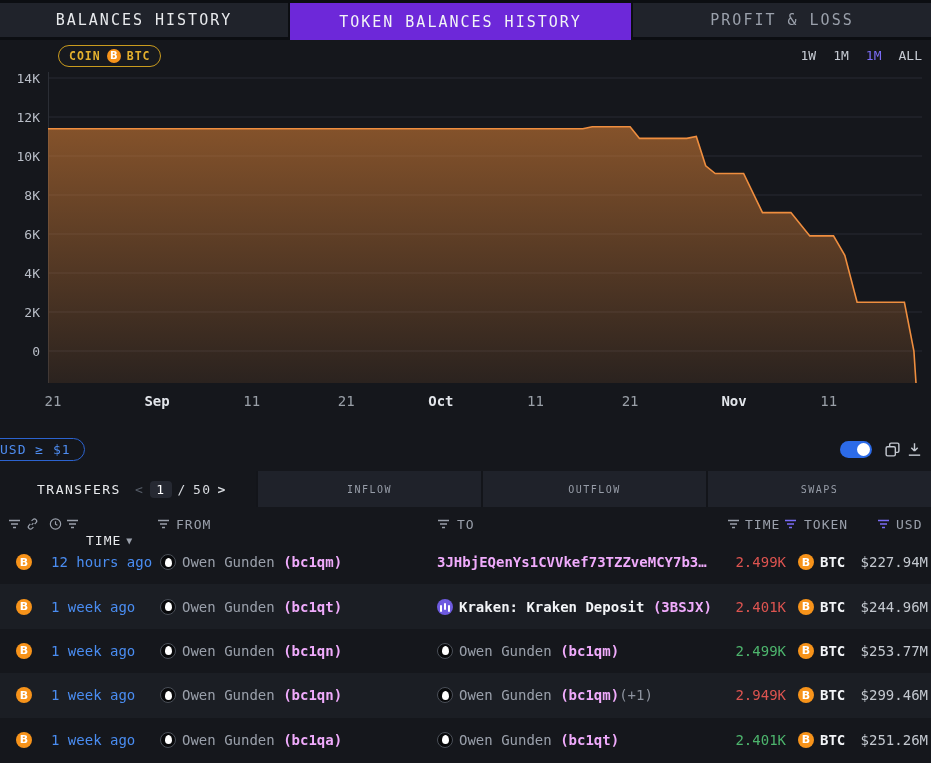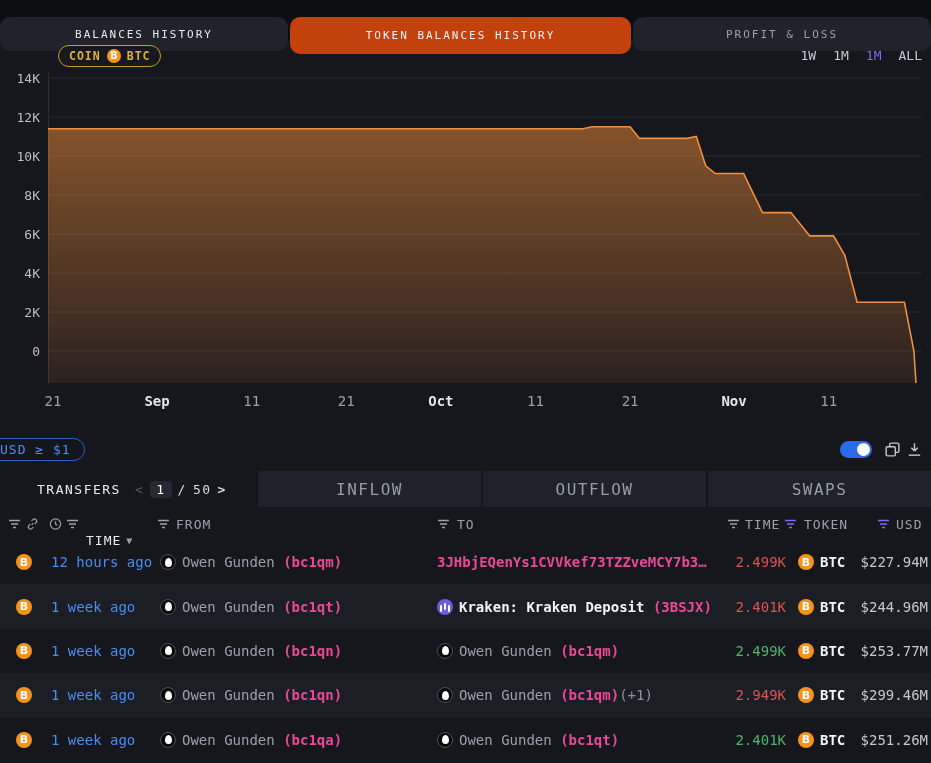--- a/index.html
+++ b/index.html
@@ -1,24 +1,24 @@
 <!DOCTYPE html>
 <html><head>
 <meta charset="utf-8">
 <style>
   html,body{margin:0;padding:0;background:#101216;}
   .app{position:relative;width:931px;height:763px;overflow:hidden;background:#15171c;
        font-family:"DejaVu Sans Mono","Liberation Mono",monospace;color:#e8eaed;}
 
   
   .top-tabs{position:absolute;top:0;left:0;width:100%;height:40px;background:#0c0e12;display:flex;gap:2px;}
-  .top-tab{display:flex;align-items:center;justify-content:center;font-size:11px;letter-spacing:2px;
-           background:#20232b;color:#9aa0ab;height:34px;margin-top:17px;cursor:pointer;border-radius:10px;}
+  .top-tab{display:flex;align-items:center;justify-content:center;font-size:15px;letter-spacing:2px;
+           background:#20232b;color:#9aa0ab;height:34px;margin-top:3px;cursor:pointer;}
   .top-tab.t0{flex:0 0 288px;color:#e8eaed;}
-  .top-tab.t1{flex:0 0 341px;background:#c2410c;color:#f2f4f7;height:37px;}
+  .top-tab.t1{flex:0 0 341px;background:#6d28d9;color:#f2f4f7;height:37px;}
   .top-tab.t2{flex:1;}
 
   
   .controls{position:absolute;top:44px;left:0;width:100%;height:26px;}
   .coin-badge{position:absolute;left:58px;top:1px;height:20px;display:inline-flex;align-items:center;gap:6px;
               padding:0 10px;border:1.5px solid #c99b1e;border-radius:12px;background:#17191e;cursor:pointer;}
   .coin-badge .lbl{color:#e3b02e;font-size:11.5px;font-weight:700;letter-spacing:1px;}
   .btc-chip{width:14px;height:14px;border-radius:50%;background:#f7931a;color:#fff;font-size:10px;font-weight:700;
             display:flex;align-items:center;justify-content:center;line-height:1;
             font-family:"DejaVu Sans","Liberation Sans",sans-serif;}
@@ -45,21 +45,21 @@
   
   .table-tabs{position:absolute;top:471px;left:0;width:100%;height:36px;display:flex;background:#15171c;}
   .transfers-zone{width:256px;display:flex;align-items:center;font-size:13px;letter-spacing:1.5px;}
   .transfers-label{margin-left:37px;color:#e8eaed;cursor:pointer;}
   .pager{display:flex;align-items:center;gap:6px;margin-left:14px;font-size:13px;}
   .pager .prev{color:#565d68;cursor:pointer;}
   .pager .page-pill{background:#262932;border-radius:4px;padding:1px 6px;color:#fff;cursor:default;}
   .pager .sep{color:#d9dce1;}
   .pager .next{color:#d9dce1;cursor:pointer;font-weight:700;}
   .flow-tab{flex:1;background:#1f222a;color:#979da8;display:flex;align-items:center;justify-content:center;
-            font-size:16px;letter-spacing:1.5px;border-left:2px solid #13151a;cursor:pointer;}
+            font-size:10px;letter-spacing:1.5px;border-left:2px solid #13151a;cursor:pointer;}
 
   
   .thead{position:absolute;top:507px;left:0;width:100%;height:33px;font-size:13px;color:#9aa0ab;letter-spacing:1px;}
   .thead .h{position:absolute;top:50%;transform:translateY(-50%);display:flex;align-items:center;gap:5px;cursor:pointer;}
   .thead .white{color:#e8eaed;margin-top:16px;}
   .caret{color:#9aa0ab;font-size:10px;}
 
   
   .rows{position:absolute;top:540px;left:0;width:100%;}
   .trow{position:relative;height:44.4px;cursor:pointer;}
@@ -67,21 +67,21 @@
   .cell{position:absolute;top:50%;transform:translateY(-50%);font-size:14px;display:flex;align-items:center;gap:6px;white-space:nowrap;}
   .c-token{left:16px;}
   .c-time{left:51px;color:#4a8df2;}
   .c-from{left:160px;}
   .c-to{left:437px;}
   .c-value{left:660px;width:126px;justify-content:flex-end;}
   .c-tokenname{left:798px;font-weight:700;color:#f2f4f7;}
   .c-usd{right:3px;width:130px;justify-content:flex-end;color:#c3c8cf;}
   .ename{color:#9aa0ab;}
   .ename.bright{color:#f2f4f7;font-weight:700;}
-  .eaddr{color:#ec4899;font-weight:700;}
+  .eaddr{color:#f0abfc;font-weight:700;}
   .extra{color:#8d939e;font-weight:400;}
   .neg{color:#dd5450;}
   .pos{color:#4db56d;}
 
   .btc-icon{width:16px;height:16px;border-radius:50%;background:#f7931a;color:#fff;font-weight:700;font-size:11px;
             display:flex;align-items:center;justify-content:center;flex:0 0 16px;
             font-family:"DejaVu Sans","Liberation Sans",sans-serif;}
   .avatar{width:16px;height:16px;border-radius:50%;background:#08090b;border:1px solid #4a4f58;position:relative;
           box-sizing:border-box;flex:0 0 16px;}
   .avatar::after{content:"";position:absolute;left:3.5px;top:2.5px;width:7px;height:9px;background:#fff;

